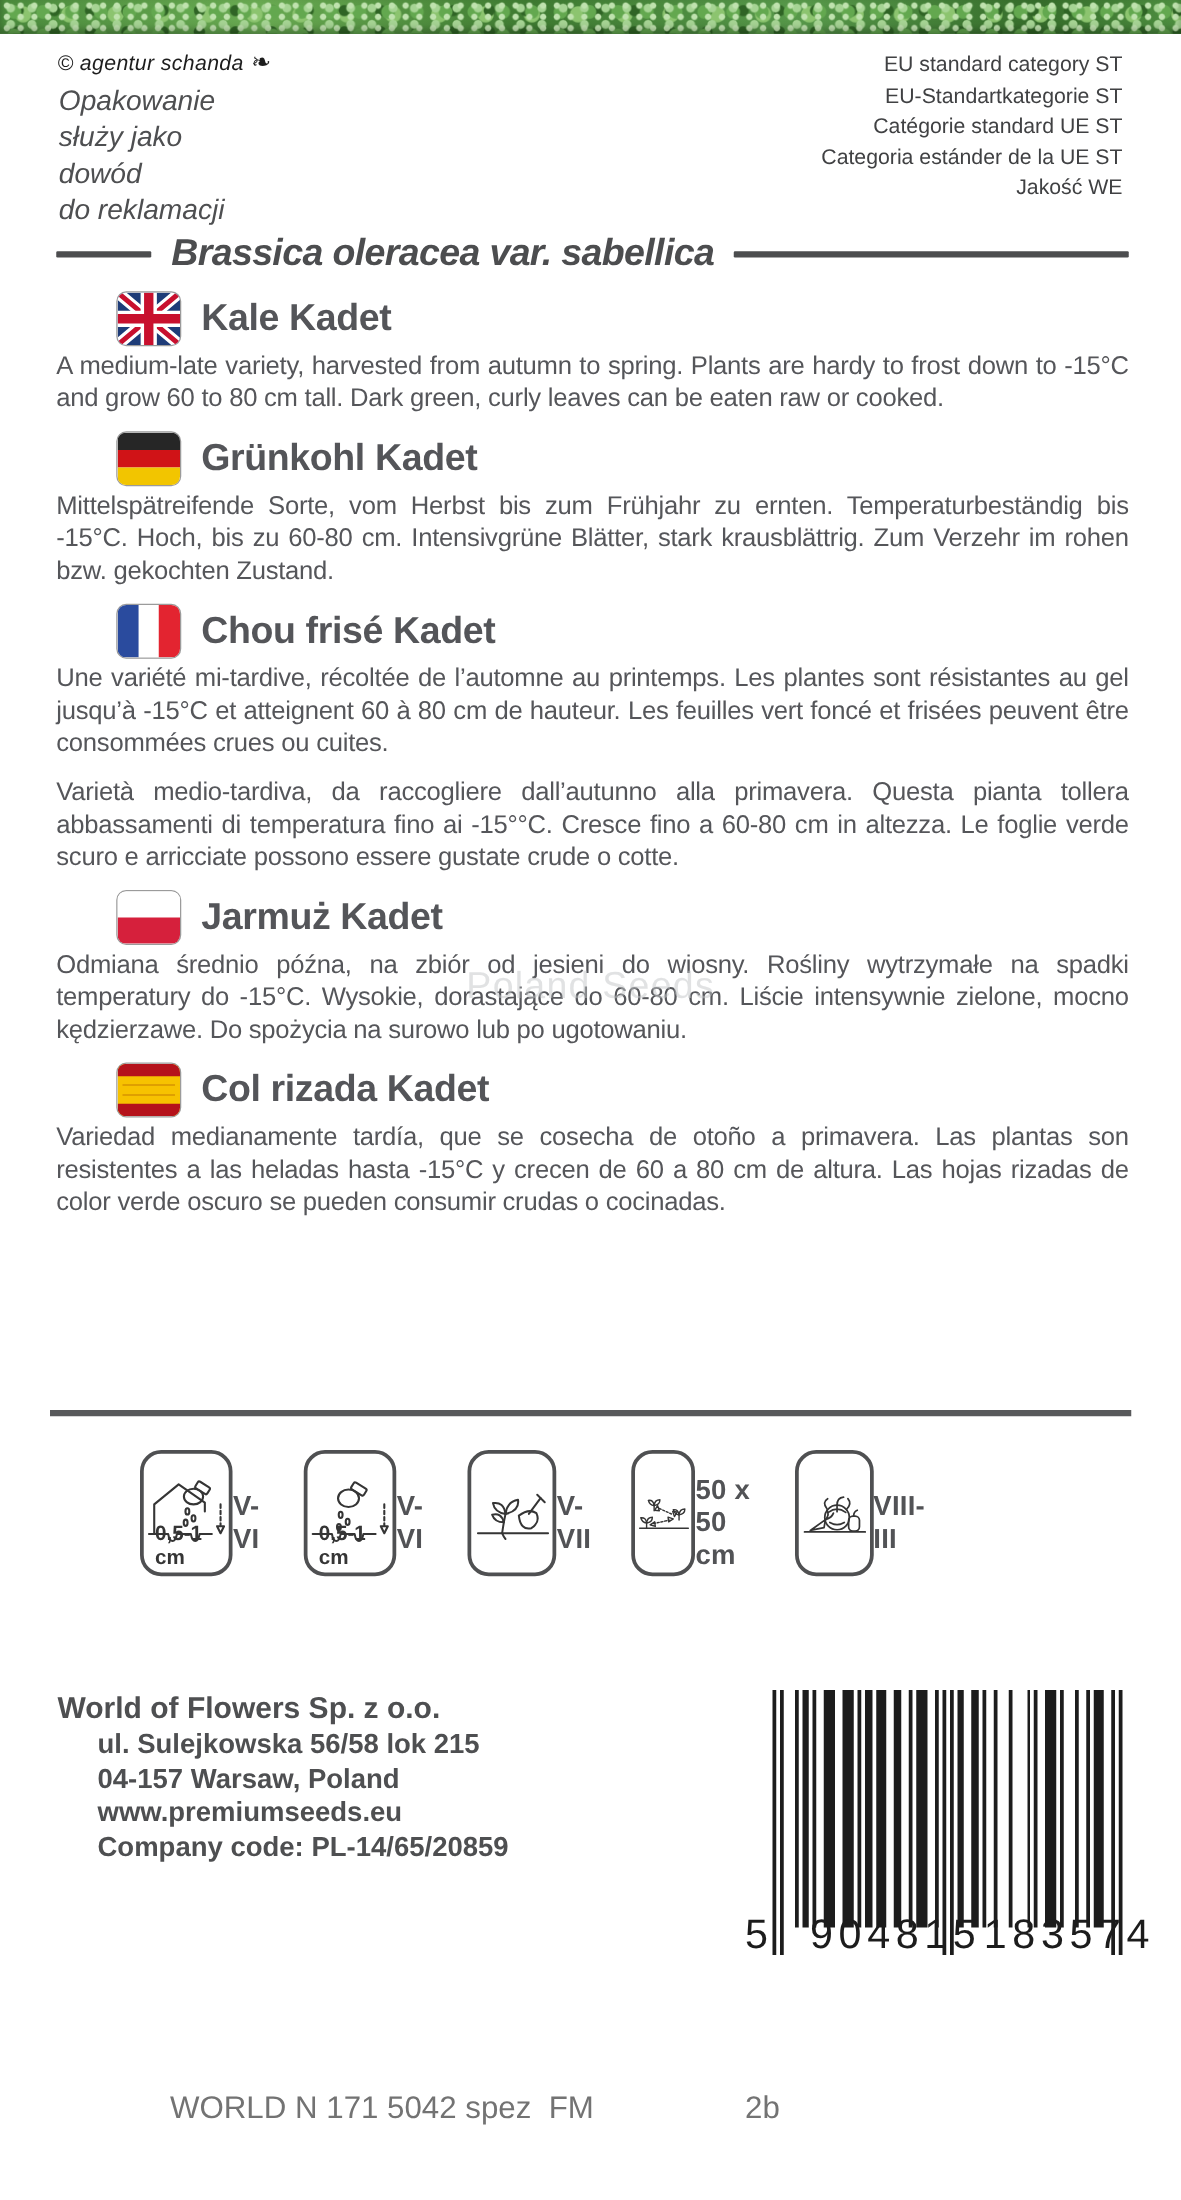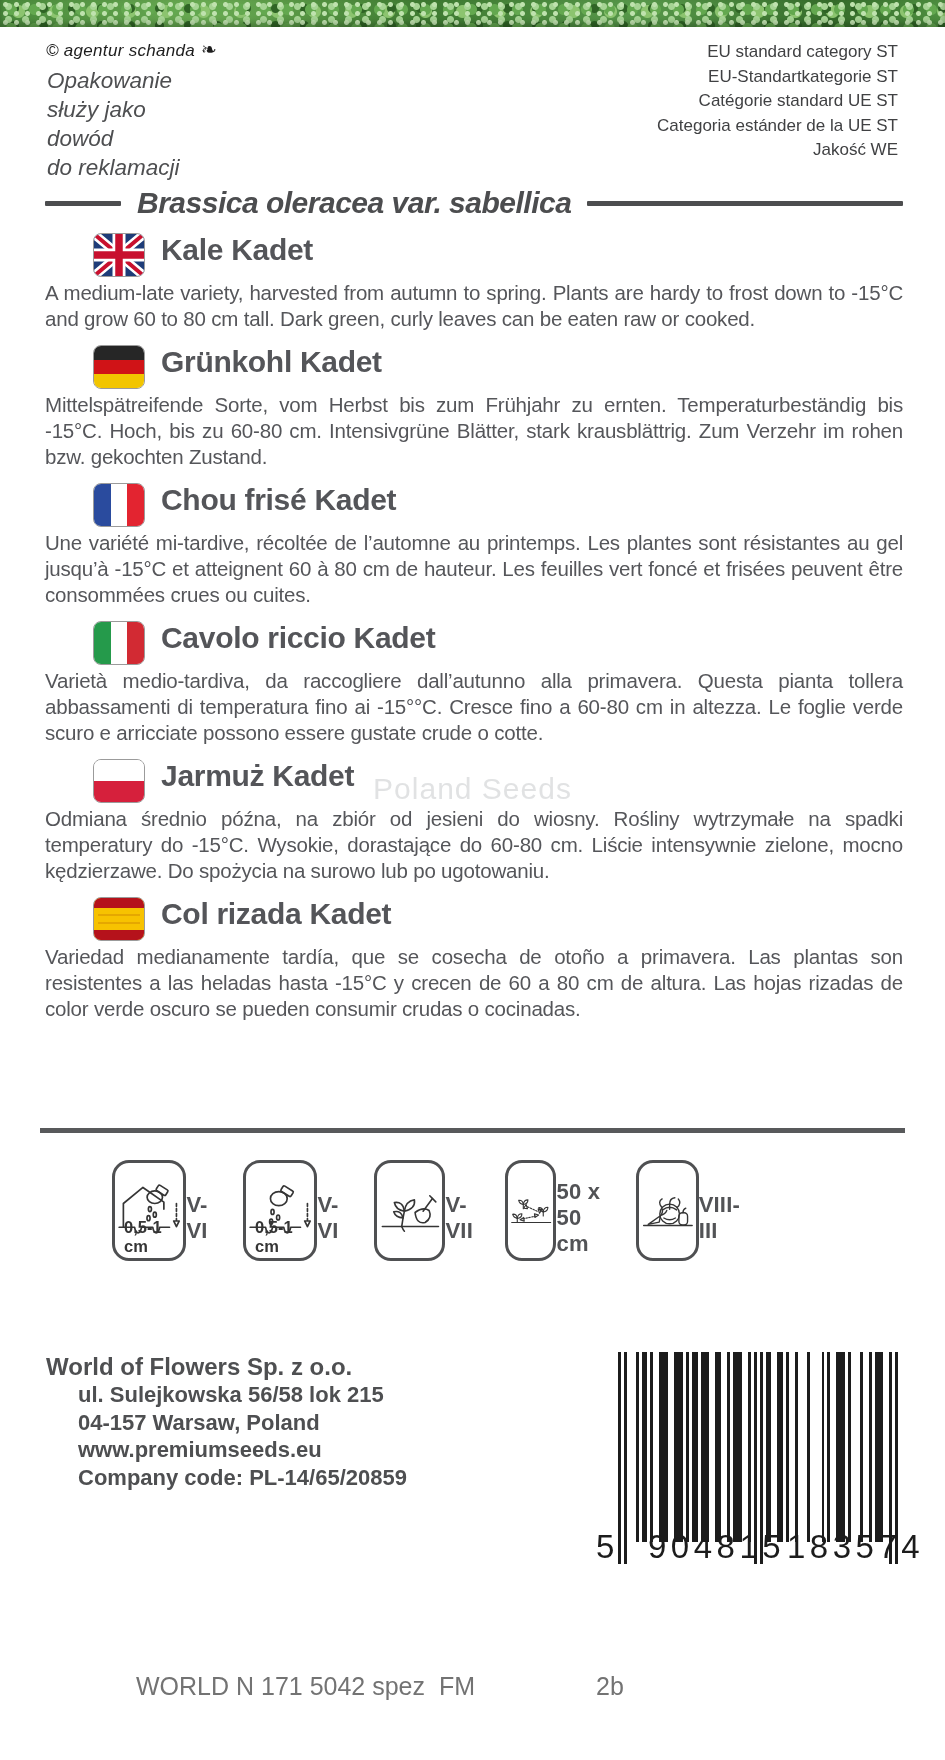--- a/index.html
+++ b/index.html
@@ -30,21 +30,21 @@
 
   .species-header{position:absolute;top:186px;left:45px;right:42px;display:flex;align-items:center;}
   .rule{height:5px;background:#4c4d4f;border-radius:1px;}
   .rule-left{width:76px;}
   .rule-right{flex:1;}
   .species-title{margin:0 16px;font-size:30px;font-weight:bold;font-style:italic;
                  color:#4c4d4f;letter-spacing:-.5px;white-space:nowrap;}
 
   .sections{position:absolute;top:233px;left:45px;width:858px;}
   .section{margin-bottom:13px;}
-  .section-head{display:flex;gap:16px;margin-bottom:3px;padding-left:48px;}
+  .section-head{display:flex;align-items:center;gap:16px;margin-bottom:3px;padding-left:48px;}
   .flag{width:50px;height:42px;border-radius:8px;overflow:hidden;border:1px solid #9b9b9b;
         flex:0 0 auto;background:#fff;}
   .flag svg{display:block;width:100%;height:100%;}
   .section-title{margin:0;font-size:30px;font-weight:bold;color:#545559;letter-spacing:-.3px;}
   .section-text{margin:2px 0 0;font-size:20.5px;line-height:26px;text-align:justify;
                 color:#55565a;letter-spacing:-.2px;}
 
   .watermark{position:absolute;top:772px;left:0;width:100%;text-align:center;
              font-size:30px;color:#c4c7c9;opacity:.5;letter-spacing:1px;pointer-events:none;}
 
@@ -148,30 +148,20 @@
               <rect x="17" width="16" height="42" fill="#fff"></rect>
               <rect x="33" width="17" height="42" fill="#e32430"></rect>
             </svg>
           </span>
         <h2 class="section-title">Chou frisé Kadet</h2>
       </div>
       <p class="section-text">Une variété mi-tardive, récoltée de l’automne au printemps. Les plantes sont résistantes au gel jusqu’à -15°C et atteignent 60 à 80 cm de hauteur. Les feuilles vert foncé et frisées peuvent être consommées crues ou cuites.</p>
     </div>
 
     <div class="section">
-      <div class="section-head">
-        <span class="flag">
-            <svg viewBox="0 0 50 42" preserveAspectRatio="none">
-              <rect width="17" height="42" fill="#259a4b"></rect>
-              <rect x="17" width="16" height="42" fill="#fff"></rect>
-              <rect x="33" width="17" height="42" fill="#d22a33"></rect>
-            </svg>
-          </span>
-        <h2 class="section-title">Cavolo riccio Kadet</h2>
-      </div>
       <p class="section-text">Varietà medio-tardiva, da raccogliere dall’autunno alla primavera. Questa pianta tollera abbassamenti di temperatura fino ai -15°°C. Cresce fino a 60-80 cm in altezza. Le foglie verde scuro e arricciate possono essere gustate crude o cotte.</p>
     </div>
 
     <div class="section">
       <div class="section-head">
         <span class="flag">
             <svg viewBox="0 0 50 42" preserveAspectRatio="none">
               <rect width="50" height="21" fill="#fff"></rect>
               <rect y="21" width="50" height="21" fill="#d6203c"></rect>
             </svg>

